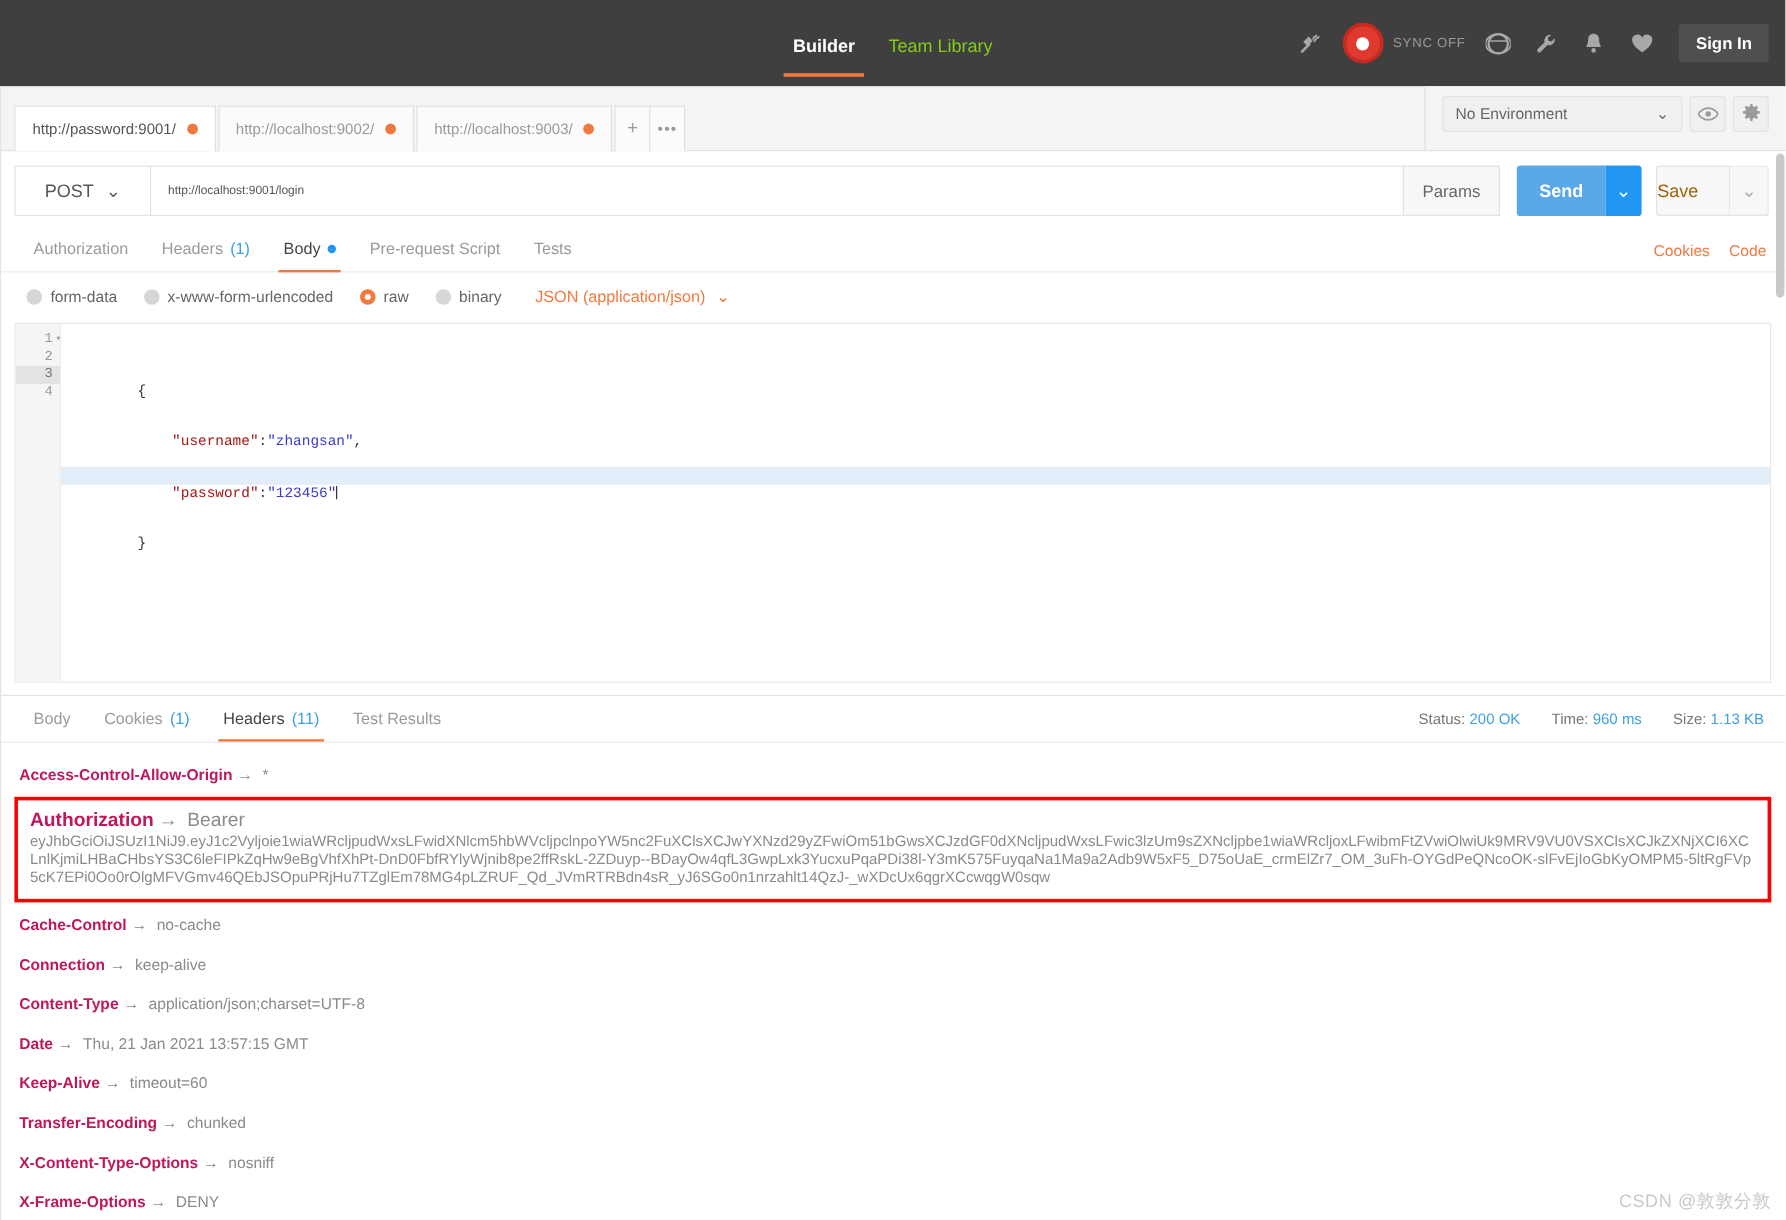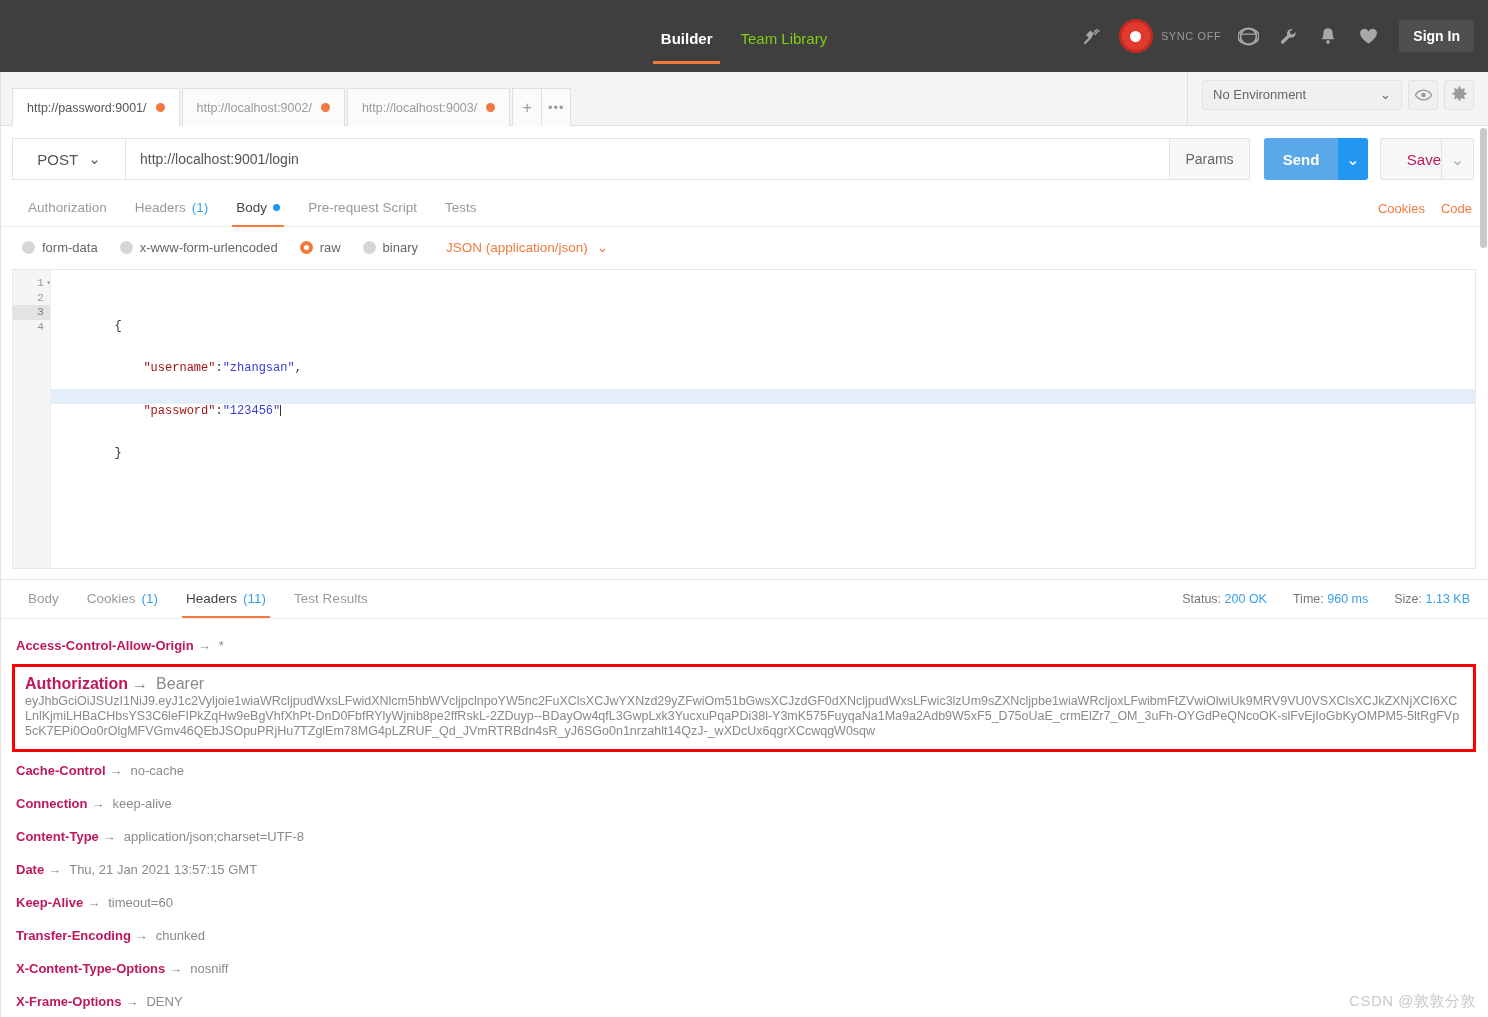--- a/index.html
+++ b/index.html
@@ -195,21 +195,21 @@
     font-size: 15px;
     color: #555;
     cursor: pointer;
   }
   .url-input {
     flex: 1; height: 42px;
     border: 1px solid #e3e3e3;
     background: #fff;
     display: flex; align-items: center;
     padding: 0 14px;
-    font-size: 14px;
+    font-size: 10px;
     color: #555;
     cursor: text;
   }
   .params-btn {
     height: 42px; min-width: 80px;
     border: 1px solid #e3e3e3;
     border-left: none;
     background: #f7f7f7;
     display: flex; align-items: center; justify-content: center;
     font-size: 14px; color: #666;
@@ -230,22 +230,22 @@
     color: #fff;
     display: flex; align-items: center; justify-content: center;
     border-radius: 0 3px 3px 0;
     cursor: pointer;
   }
   .save-group { display: flex; margin-left: 12px; }
   .save-btn {
     height: 42px; width: 62px;
     background: #f7f7f7;
     border: 1px solid #e3e3e3;
-    color: #be185d; font-size: 15px;
-    display: flex; align-items: center; justify-content: flex-end;
+    color: #a16207; font-size: 15px;
+    display: flex; align-items: center; justify-content: flex-start;
     border-radius: 3px 0 0 3px;
     cursor: pointer;
   }
   .save-caret {
     height: 42px; width: 32px;
     background: #f7f7f7;
     border: 1px solid #e3e3e3;
     border-left: none;
     color: #b0b0b0;
     display: flex; align-items: center; justify-content: center;

